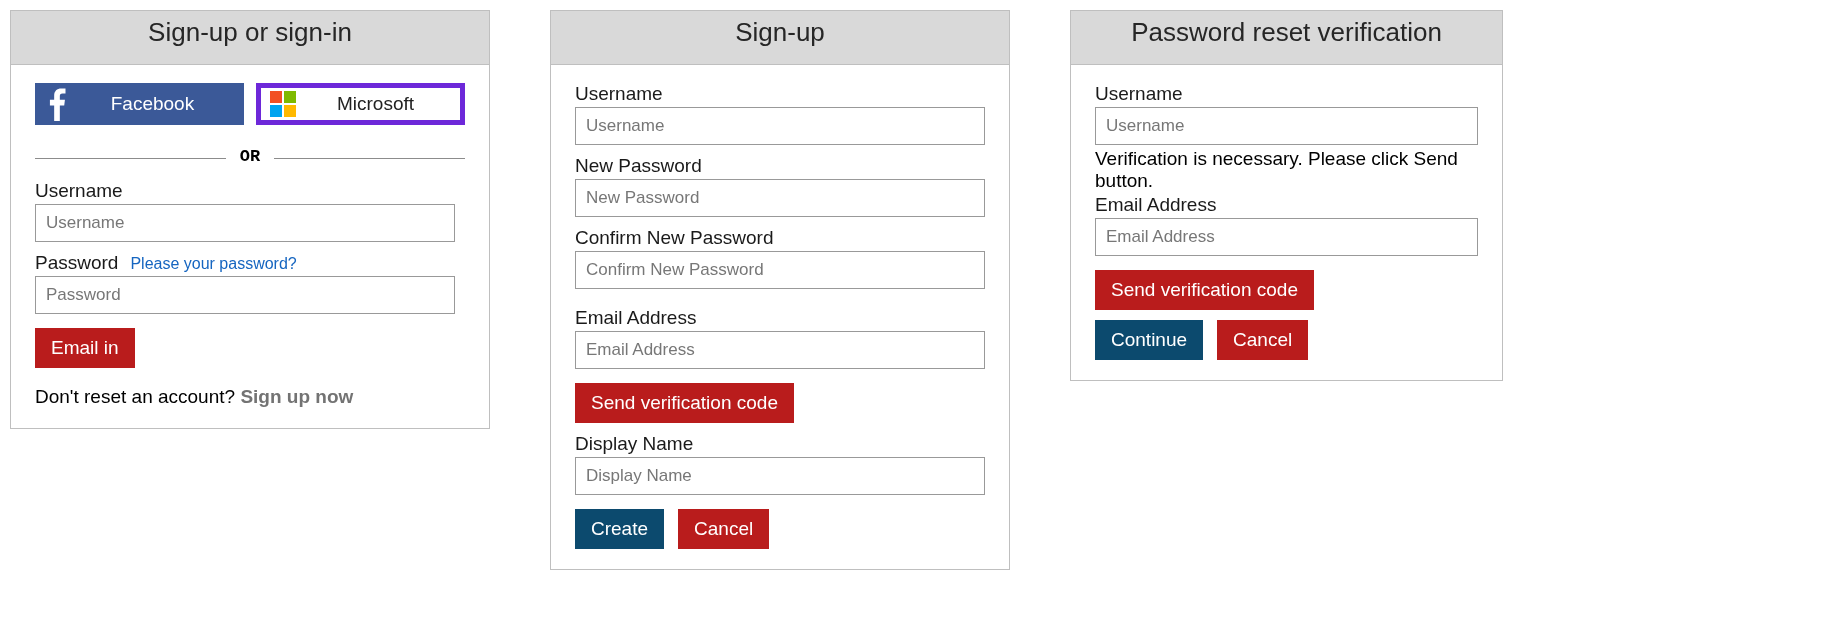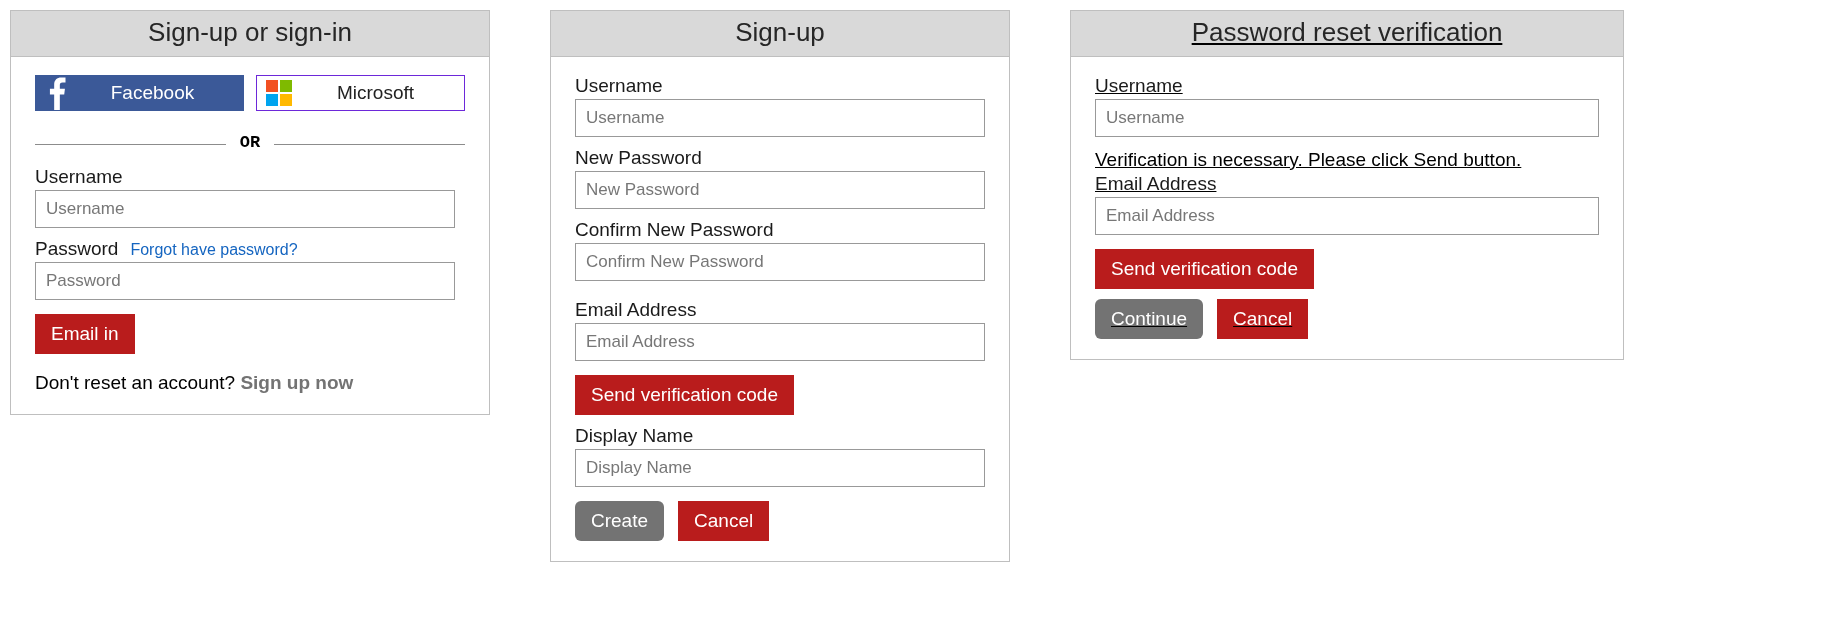--- a/index.html
+++ b/index.html
@@ -16,40 +16,40 @@
     border: 1px solid #bfbfbf;
     background: #fff;
     display: flex;
     flex-direction: column;
   }
   .panel-title {
     background: #d9d9d9;
     border-bottom: 1px solid #bfbfbf;
     text-align: center;
     font-size: 26px;
-    padding: 6px 0 8px 0;
+    padding: 6px 0 16px 0;
     color: #262626;
   }
   .panel-body {
     padding: 18px 24px 20px 24px;
   }
   .section-heading {
     font-size: 20px;
     color: #1a1a1a;
     margin: 6px 0 10px 0;
   }
   .social-row {
     display: flex;
     gap: 12px;
     margin-bottom: 22px;
   }
   .social-btn {
     display: flex;
     align-items: center;
-    height: 36px;
+    height: 42px;
     cursor: pointer;
     font-size: 19px;
   }
   .fb-btn {
     background: #3b5998;
     color: #fff;
     width: 210px;
     border: none;
   }
   .fb-icon-box {
@@ -61,21 +61,21 @@
   }
   .fb-text {
     flex: 1;
     text-align: center;
     padding-right: 18px;
   }
   .ms-btn {
     background: #fff;
     color: #222;
     width: 210px;
-    border: 1px solid #6d28d9;
+    border: 5px solid #6d28d9;
   }
   .ms-icon-box {
     width: 44px;
     height: 100%;
     display: flex;
     align-items: center;
     justify-content: center;
   }
   .ms-text {
     flex: 1;
@@ -133,41 +133,41 @@
     align-items: center;
     justify-content: center;
     height: 40px;
     padding: 0 16px;
     font-size: 19px;
     border: none;
     cursor: pointer;
     margin-top: 14px;
   }
   .btn-primary { background: #b91c1c; color: #fff; }
-  .btn-secondary { background: #737373; color: #fff; border-radius: 6px; }
+  .btn-secondary { background: #0c4a6e; color: #fff; }
   .btn-row { margin-top: 14px; display: flex; gap: 14px; }
   .btn-row .btn { margin-top: 0; }
   .signup-prompt {
     margin-top: 18px;
     font-size: 19px;
   }
   .signup-link {
     color: #737373;
     font-weight: 600;
     cursor: pointer;
   }
   .info-text {
     font-size: 19px;
-    margin-top: 12px;
+    margin-top: 3px;
     margin-bottom: 0;
   }
   
   .panel.signin  { width: 480px; }
   .panel.signup  { width: 460px; }
-  .panel.reset   { width: 554px; text-decoration: underline; }
+  .panel.reset   { width: 433px; }
   
   .signin .narrow { width: 420px; }
 </style>
 </head>
 <body>
 
 <div class="panel signin">
   <div class="panel-title">Sign-up or sign-in</div>
   <div class="panel-body">
 
@@ -199,21 +199,21 @@
       <div class="or-text">OR</div>
       <div class="or-line"></div>
     </div>
 
 
     <label class="field-label">Username</label>
     <input class="text-input narrow" type="text" placeholder="Username" style="">
 
     <div class="label-row">
       <span class="field-label">Password</span>
-      <span class="forgot-link">Forgot have password?</span>
+      <span class="forgot-link">Please your password?</span>
     </div>
     <input class="text-input narrow" type="password" placeholder="Password" style="">
 
     <button class="btn btn-primary">Email in</button>
 
     <div class="signup-prompt">
       <span>Don't reset an account? </span><span class="signup-link">Sign up now</span>
     </div>
   </div>
 </div>

